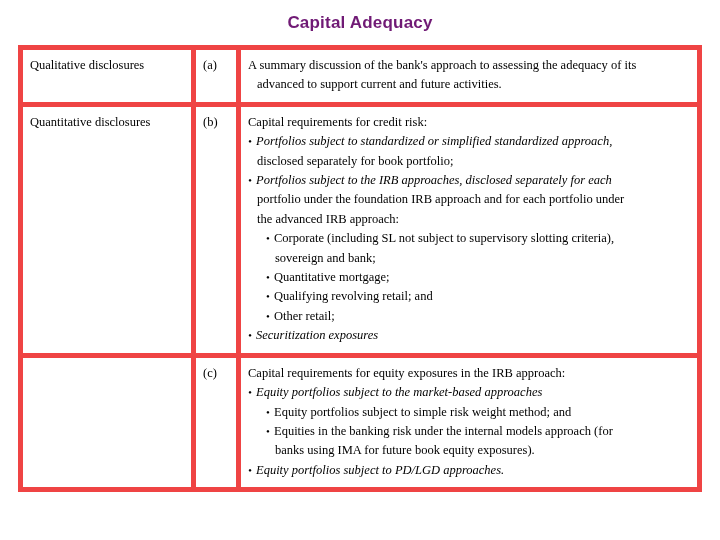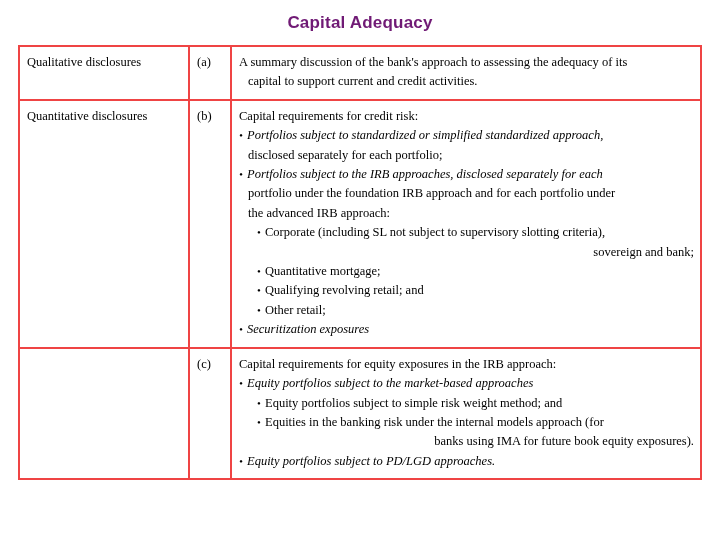--- a/index.html
+++ b/index.html
@@ -34,21 +34,21 @@
   #disclosure-table {
     position: absolute;
     left: 18px;
     top: 45px;
     width: 684px;
     border-collapse: collapse;
     table-layout: fixed;
     border: 2px solid #000000;
   }
   #disclosure-table td {
-    border: 2px solid #ef4444;
+    border: 5px solid #ef4444;
     vertical-align: top;
     padding: 0;
   }
   #disclosure-table tr > td:first-child { width: 168px; }
   #disclosure-table tr > td:nth-child(2) { width: 40px; }
 
   .cell-pad {
     padding: 6px 6px 7px 7px;
     font-size: 12.5px;
     line-height: 19.4px;
@@ -57,21 +57,21 @@
   .cell-marker {
     padding: 6px 0 7px 7px;
     font-size: 12.5px;
     line-height: 19.4px;
   }
 
   .ln { display: block; white-space: nowrap; }
   
   .cont    { padding-left: 9px; }
   .cont-l1 { padding-left: 9px; }
-  .cont-l2 { padding-left: 27px; text-align: right; }
+  .cont-l2 { padding-left: 27px; }
 
   
   .b1 { display: block; padding-left: 0px;  white-space: nowrap; font-style: italic; }
   .b2 { display: block; padding-left: 18px; white-space: nowrap; }
   .bullet {
     display: inline-block;
     width: 8px;
     font-size: 11px;
     line-height: 19.4px;
     vertical-align: baseline;
@@ -88,36 +88,36 @@
   <tr>
         <td>
           <div class="cell-pad cell-label">Qualitative disclosures</div>
         </td>
         <td>
           <div class="cell-marker">(a)</div>
         </td>
         <td>
           <div class="cell-pad">
             <span class="ln">A summary discussion of the bank's approach to assessing the adequacy of its</span>
-            <span class="ln cont">capital to support current and credit activities.</span>
+            <span class="ln cont">advanced to support current and future activities.</span>
           </div>
         </td>
       </tr>
       <tr>
         <td>
           <div class="cell-pad cell-label">Quantitative disclosures</div>
         </td>
         <td>
           <div class="cell-marker">(b)</div>
         </td>
         <td>
           <div class="cell-pad">
             <span class="ln">Capital requirements for credit risk:</span>
             <span class="b1"><span class="bullet">•</span><span>Portfolios subject to standardized or simplified standardized approach,</span></span>
-            <span class="ln cont-l1">disclosed separately for each portfolio;</span>
+            <span class="ln cont-l1">disclosed separately for book portfolio;</span>
             <span class="b1"><span class="bullet">•</span><span>Portfolios subject to the IRB approaches, disclosed separately for each</span></span>
             <span class="ln cont-l1">portfolio under the foundation IRB approach and for each portfolio under</span>
             <span class="ln cont-l1">the advanced IRB approach:</span>
             <span class="b2"><span class="bullet">•</span><span>Corporate (including SL not subject to supervisory slotting criteria),</span></span>
             <span class="ln cont-l2">sovereign and bank;</span>
             <span class="b2"><span class="bullet">•</span><span>Quantitative mortgage;</span></span>
             <span class="b2"><span class="bullet">•</span><span>Qualifying revolving retail; and</span></span>
             <span class="b2"><span class="bullet">•</span><span>Other retail;</span></span>
             <span class="b1"><span class="bullet">•</span><span>Securitization exposures</span></span>
           </div>

